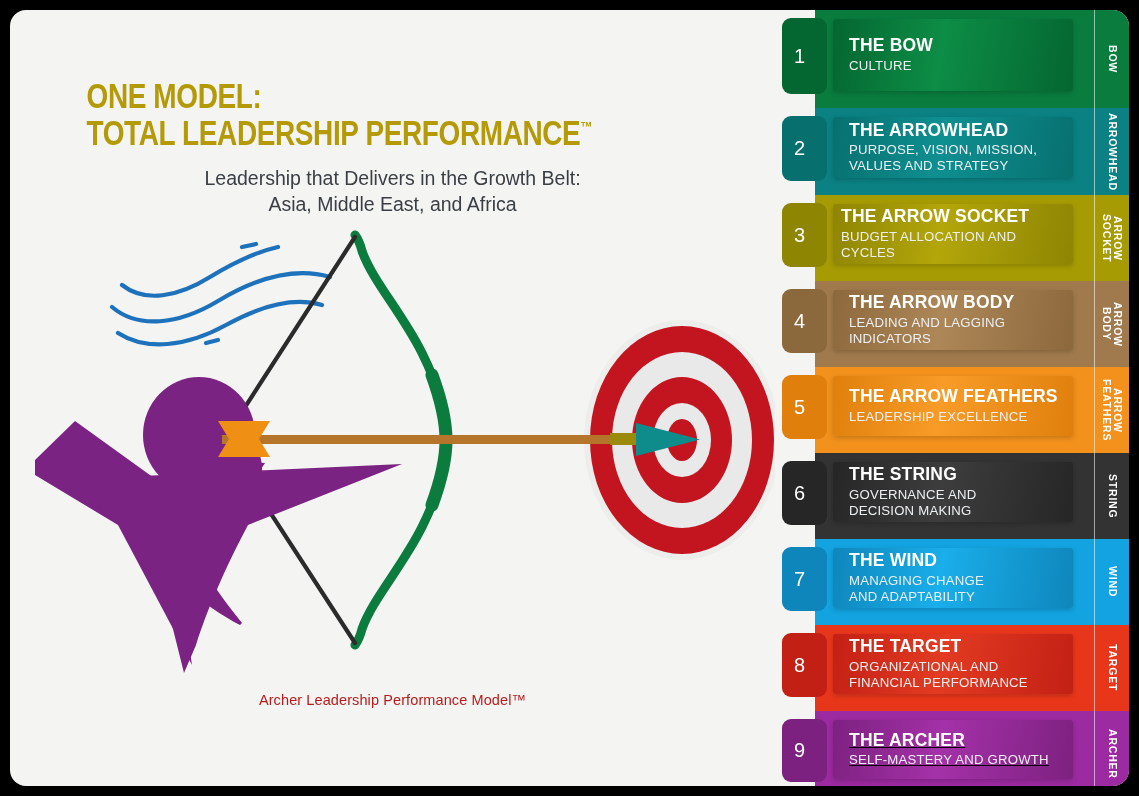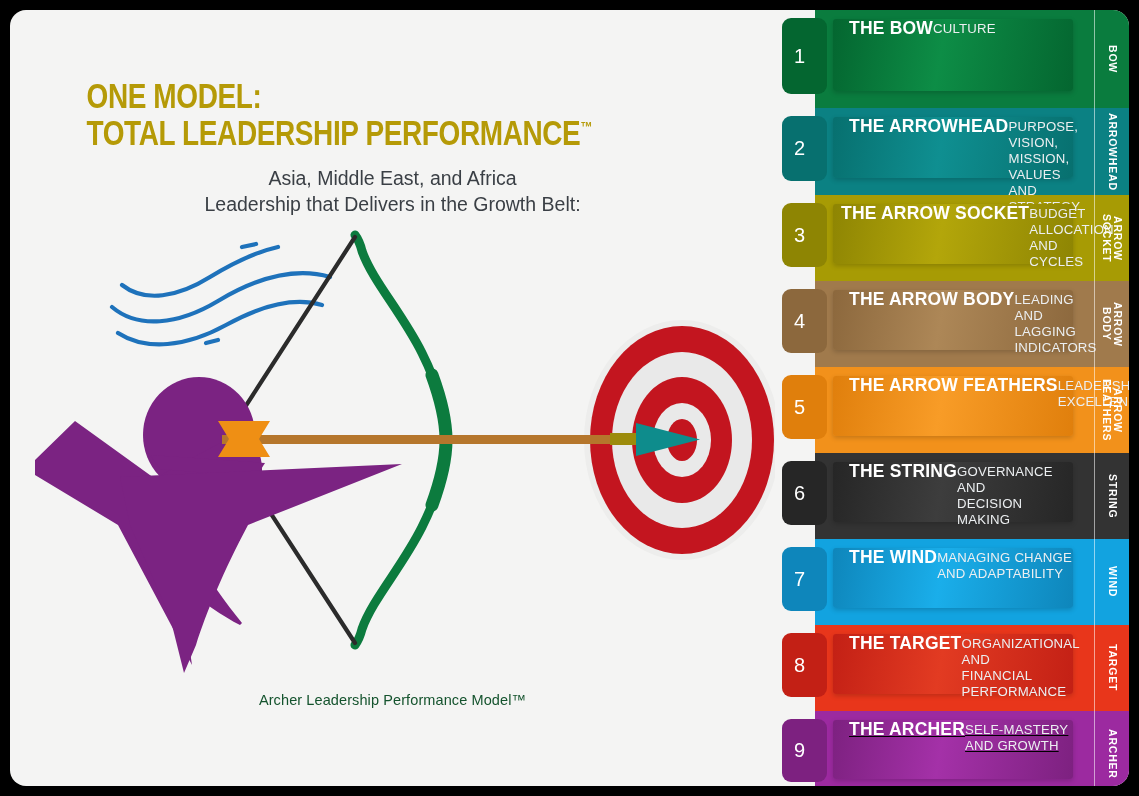--- a/index.html
+++ b/index.html
@@ -86,21 +86,21 @@
     width: 765px;
     height: 450px;
   }
 
   #footer-caption {
     position: absolute;
     left: 0;
     top: 682px;
     width: 765px;
     text-align: center;
-    color: #14532d;
+    color: #b91c1c;
     font-size: 14.5px;
     letter-spacing: 0.1px;
   }
 
   
   #legend {
     position: absolute;
     left: 805px;
     top: 0;
     width: 314px;
@@ -140,20 +140,22 @@
   }
 
   
   .text-panel {
     position: absolute;
     left: 18px;
     width: 240px;
     border-radius: 3px;
     z-index: 2;
     display: flex;
+    flex-direction: column;
+    justify-content: center;
     padding-left: 16px;
     box-shadow: 0 2px 5px rgba(0,0,0,0.18);
   }
 
   .panel-title {
     color: #ffffff;
     font-size: 17.5px;
     font-weight: bold;
     letter-spacing: 0.2px;
     line-height: 1.12;
@@ -211,22 +213,22 @@
   <div id="card">
 
     <div id="left-pane">
 
       <div id="title-block">
         <div class="title-line title-line-1">ONE MODEL:</div>
         <div class="title-line title-line-2"><span>TOTAL LEADERSHIP PERFORMANCE</span><span class="tm-mark">™</span></div>
       </div>
 
       <div id="subtitle">
+        <div>Leadership that Delivers in the Growth Belt:</div>
         <div>Asia, Middle East, and Africa</div>
-        <div>Leadership that Delivers in the Growth Belt:</div>
       </div>
 
       <div id="illustration">
         <svg width="765" height="450" viewBox="0 0 765 450">
 
           <g fill="none" stroke="#1e72bb" stroke-width="4.2" stroke-linecap="round">
             <path d="M112,60 C135,78 168,72 200,52 C228,35 250,26 268,22"></path>
             <path d="M102,82 C128,104 168,100 208,76 C248,52 286,42 320,52"></path>
             <path d="M108,108 C136,126 176,122 216,100 C254,79 285,72 312,80"></path>
             <path d="M232,22 L246,19"></path>

